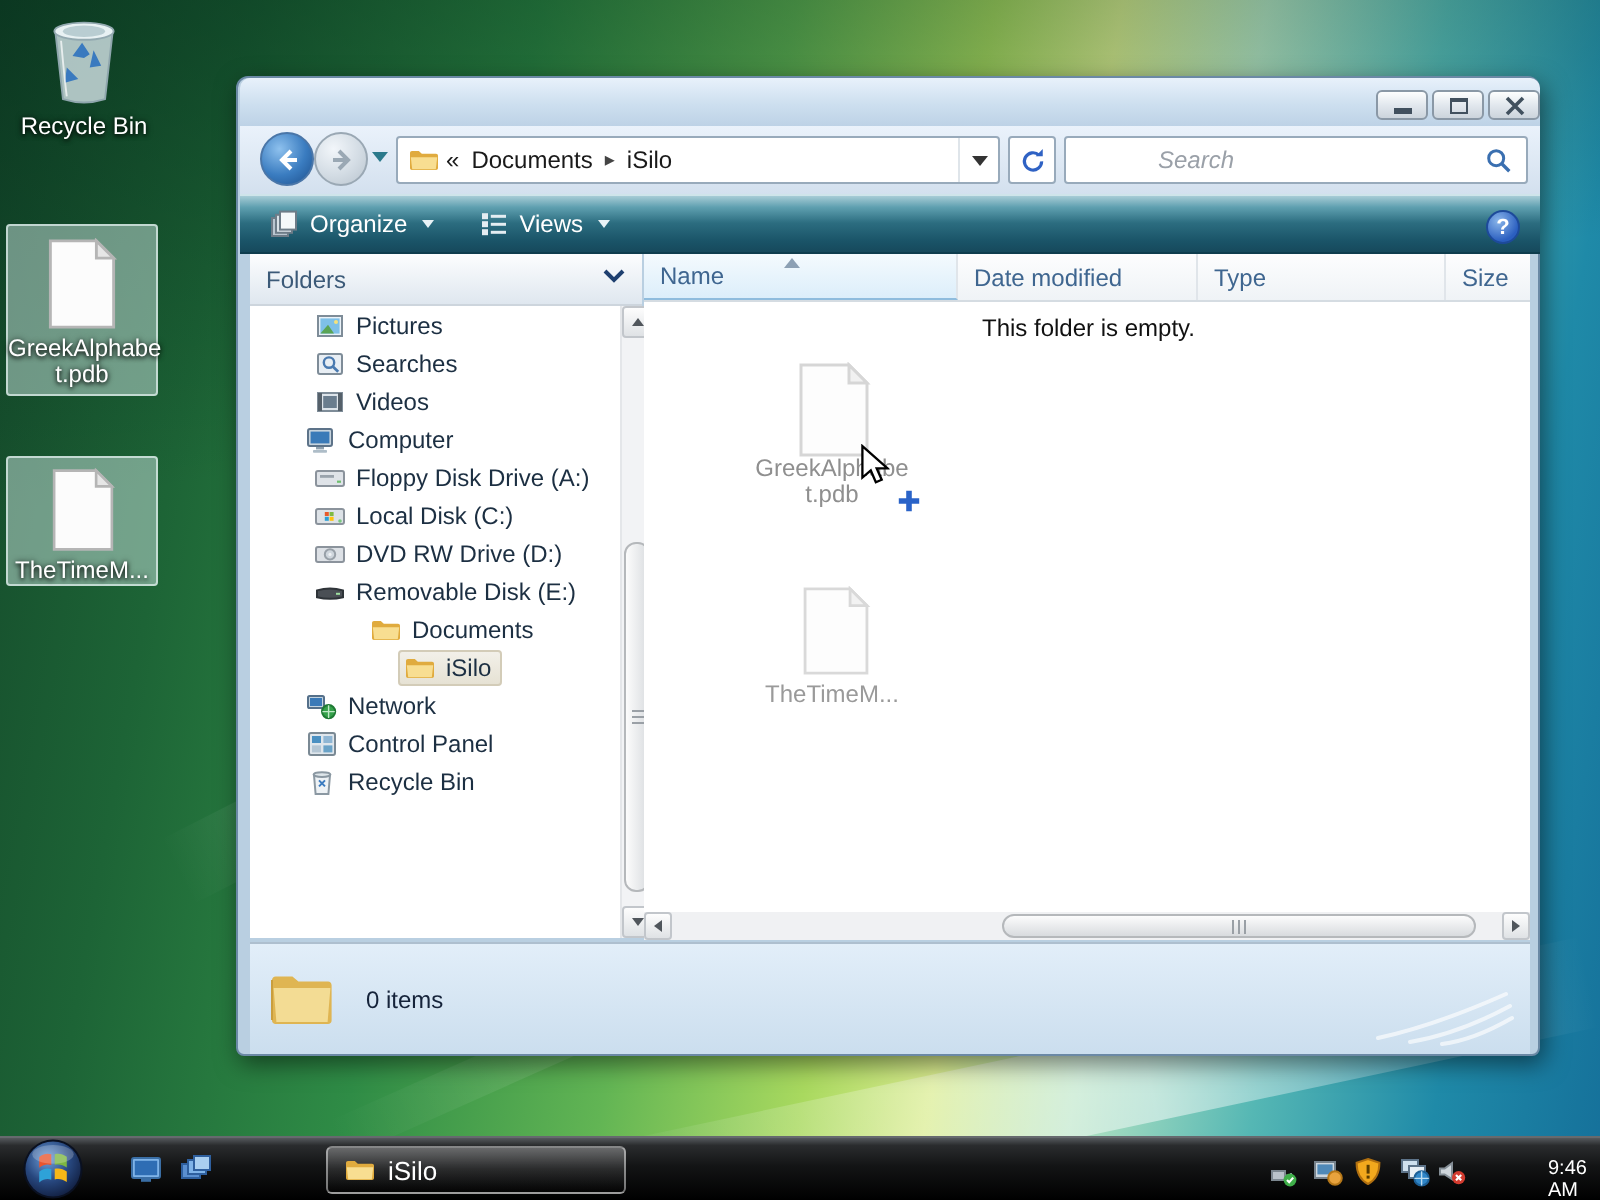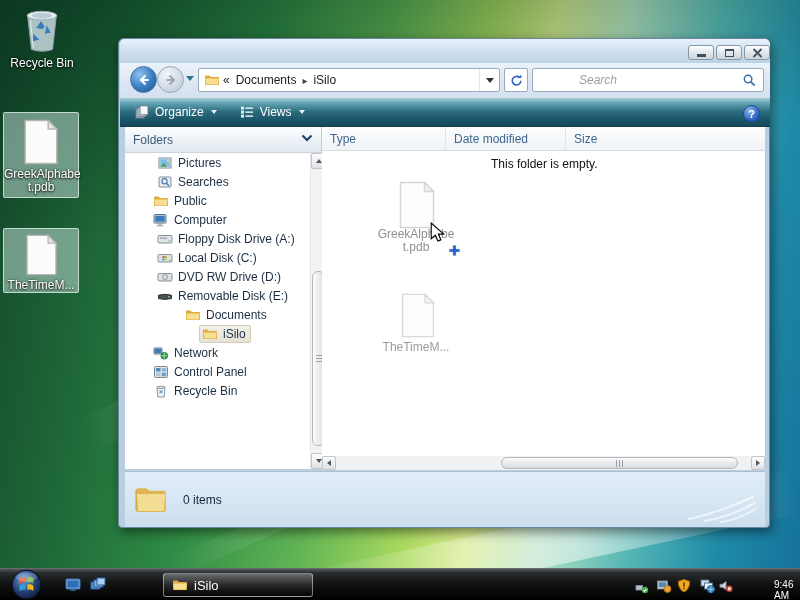--- a/index.html
+++ b/index.html
@@ -463,25 +463,25 @@
               <use href="#i-pictures"></use>
             </svg>
             <span>Pictures</span>
           </div>
         <div class="trow ind2">
             <svg class="ic16">
               <use href="#i-searchf"></use>
             </svg>
             <span>Searches</span>
           </div>
-        <div class="trow ind1">
-            <svg class="ic16">
-              <use href="#i-folder"></use>
-            </svg>
-            <span>Public</span>
+        <div class="trow ind2">
+            <svg class="ic16">
+              <use href="#i-videos"></use>
+            </svg>
+            <span>Videos</span>
           </div>
         <div class="trow ind1">
             <svg class="ic16">
               <use href="#i-computer"></use>
             </svg>
             <span>Computer</span>
           </div>
         <div class="trow ind2">
             <svg class="ic16">
               <use href="#i-floppy"></use>
@@ -547,25 +547,29 @@
             <div class="hgrip"></div>
           </div>
         <div class="sb-btn" style="top:300px">
             <div class="tri-down-s"></div>
           </div>
       </div>
     </div>
 
     <div id="rightpane">
       <div id="colheaders">
+        <div id="col-name" class="col">
+          <span>Name</span>
+          <div id="sort-arrow"></div>
+        </div>
+        <div id="col-date" class="col">
+            <span>Date modified</span>
+          </div>
         <div id="col-type" class="col">
             <span>Type</span>
-          </div>
-        <div id="col-date" class="col">
-            <span>Date modified</span>
           </div>
         <div id="col-size" class="col">
             <span>Size</span>
           </div>
       </div>
       <div id="filebody">
         <div id="empty-msg">This folder is empty.</div>
         <svg id="ghost1-icon" class="ghost-icon" width="40" height="48" viewBox="0 0 26 32">
             <use href="#i-doc"></use>
           </svg>

